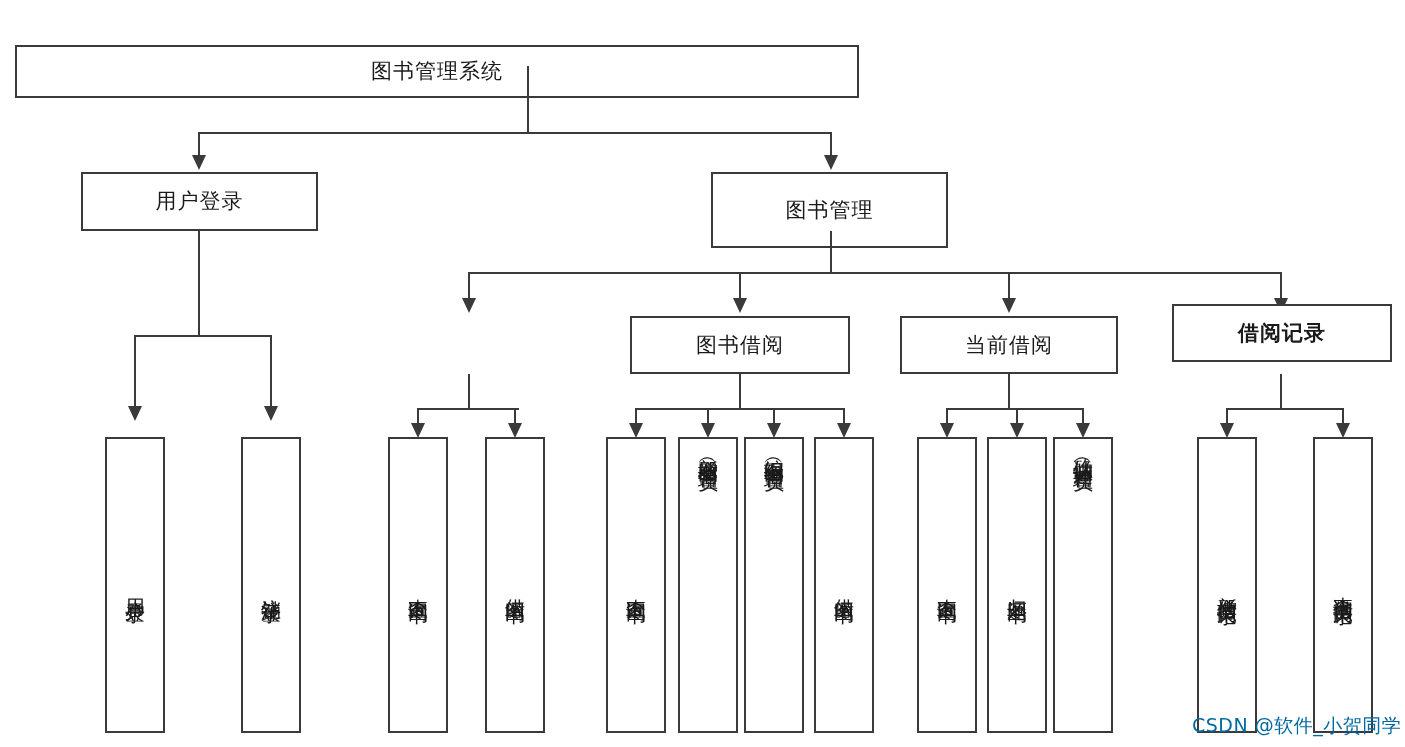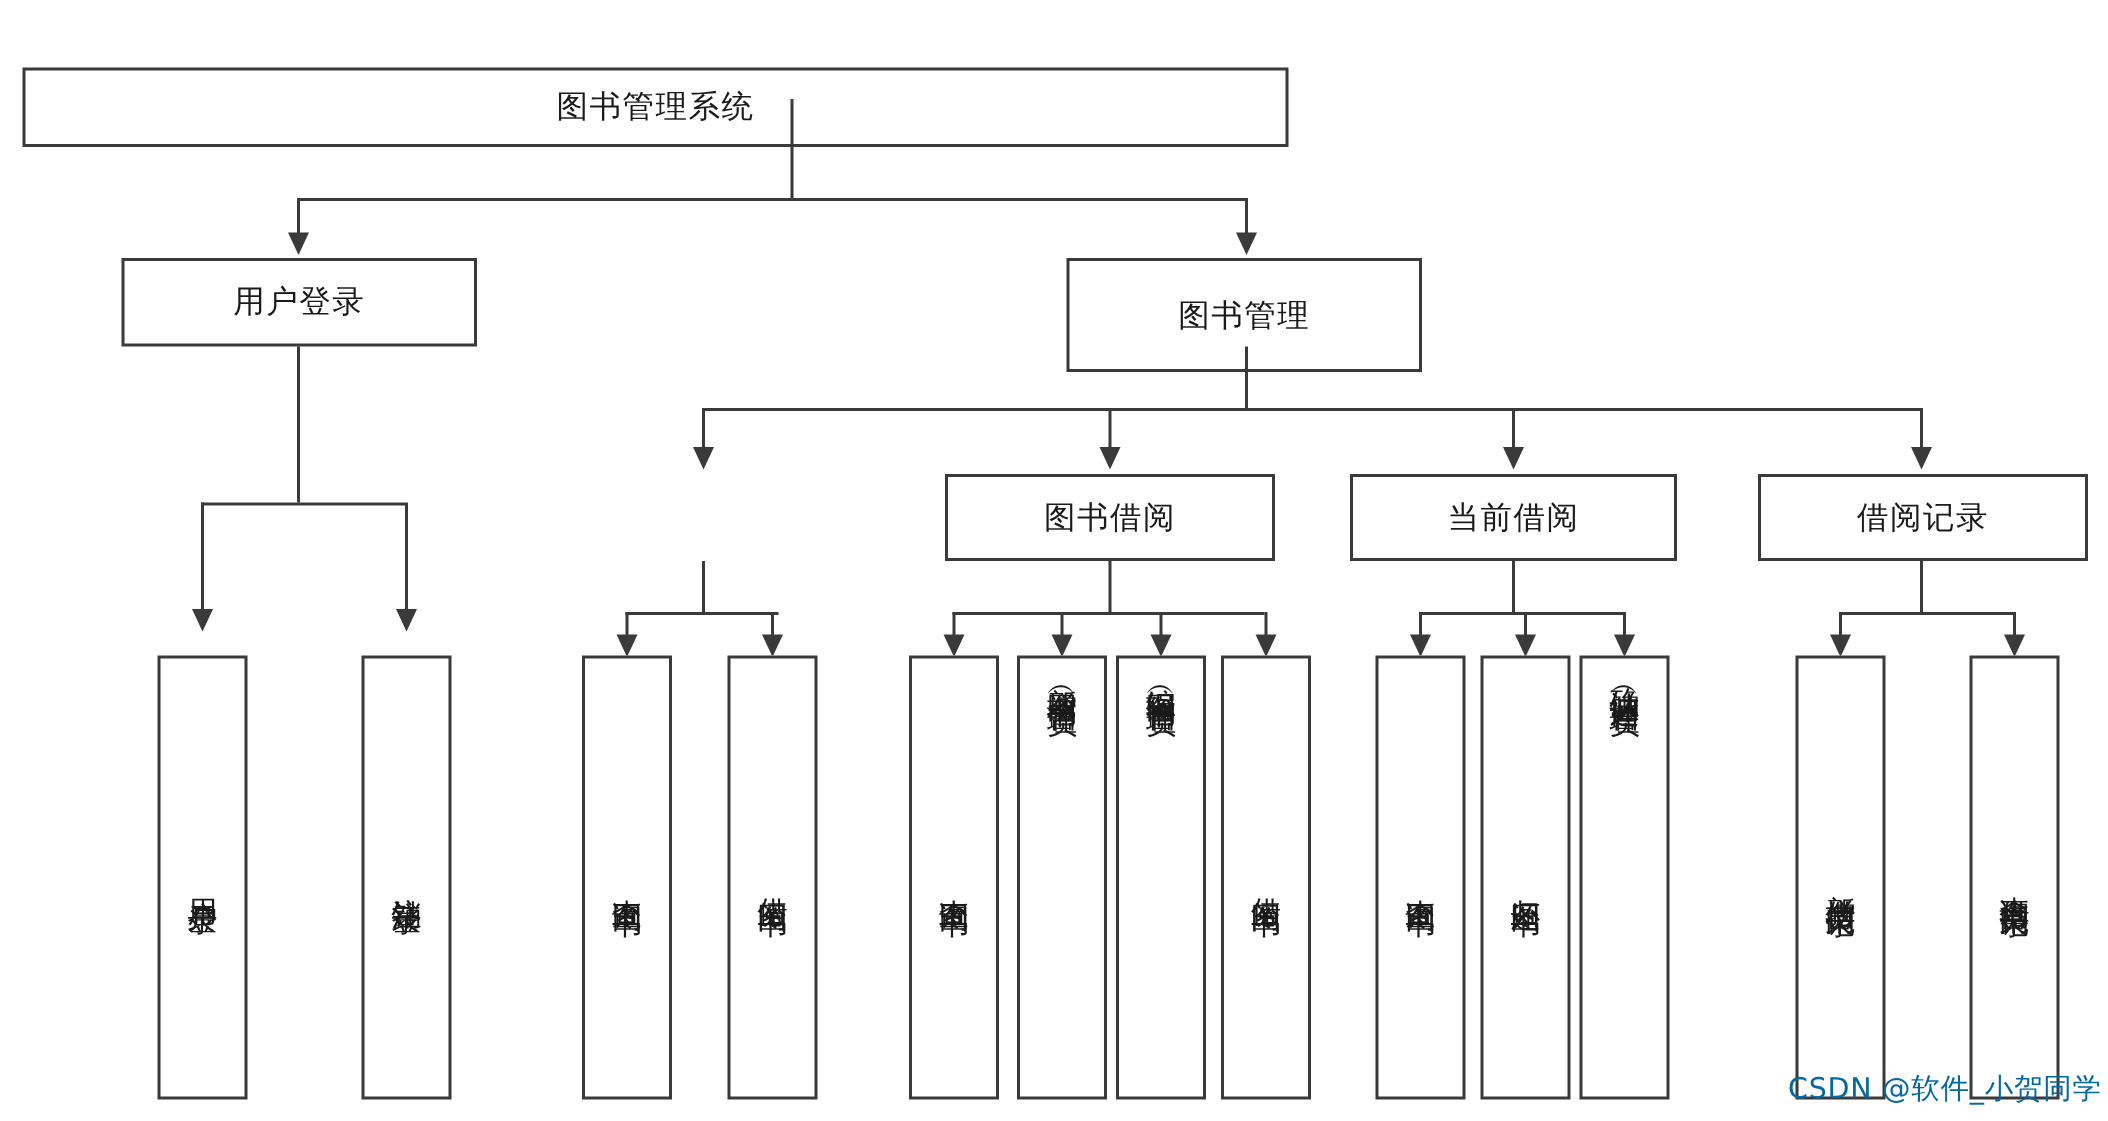--- a/index.html
+++ b/index.html
@@ -92,21 +92,21 @@
   <div class="arrow" style="left:462px;top:298px;"></div>
   <div class="vline" style="left:739px;top:272px;height:27px;"></div>
   <div class="arrow" style="left:733px;top:298px;"></div>
   <div class="vline" style="left:1008px;top:272px;height:27px;"></div>
   <div class="arrow" style="left:1002px;top:298px;"></div>
   <div class="vline" style="left:1280px;top:272px;height:27px;"></div>
   <div class="arrow" style="left:1274px;top:298px;"></div>
 
   <div class="node horiz" style="left:900px;top:316px;width:218px;height:58px;">当前借阅</div>
   <div class="node horiz" style="left:630px;top:316px;width:220px;height:58px;">图书借阅</div>
-  <div class="node horiz" style="left:1172px;top:316px;width:220px;height:58px;">借阅记录</div>
+  <div class="node horiz" style="left:1172px;top:304px;width:220px;height:58px;font-weight:bold;">借阅记录</div>
 
   <div class="vline" style="left:468px;top:374px;height:34px;"></div>
   <div class="hline" style="left:417px;top:408px;width:102px;"></div>
   <div class="vline" style="left:417px;top:408px;height:16px;"></div>
   <div class="arrow" style="left:411px;top:423px;"></div>
   <div class="vline" style="left:514px;top:408px;height:16px;"></div>
   <div class="arrow" style="left:508px;top:423px;"></div>
 
   <div class="vline" style="left:739px;top:374px;height:34px;"></div>
   <div class="hline" style="left:635px;top:408px;width:208px;"></div>

